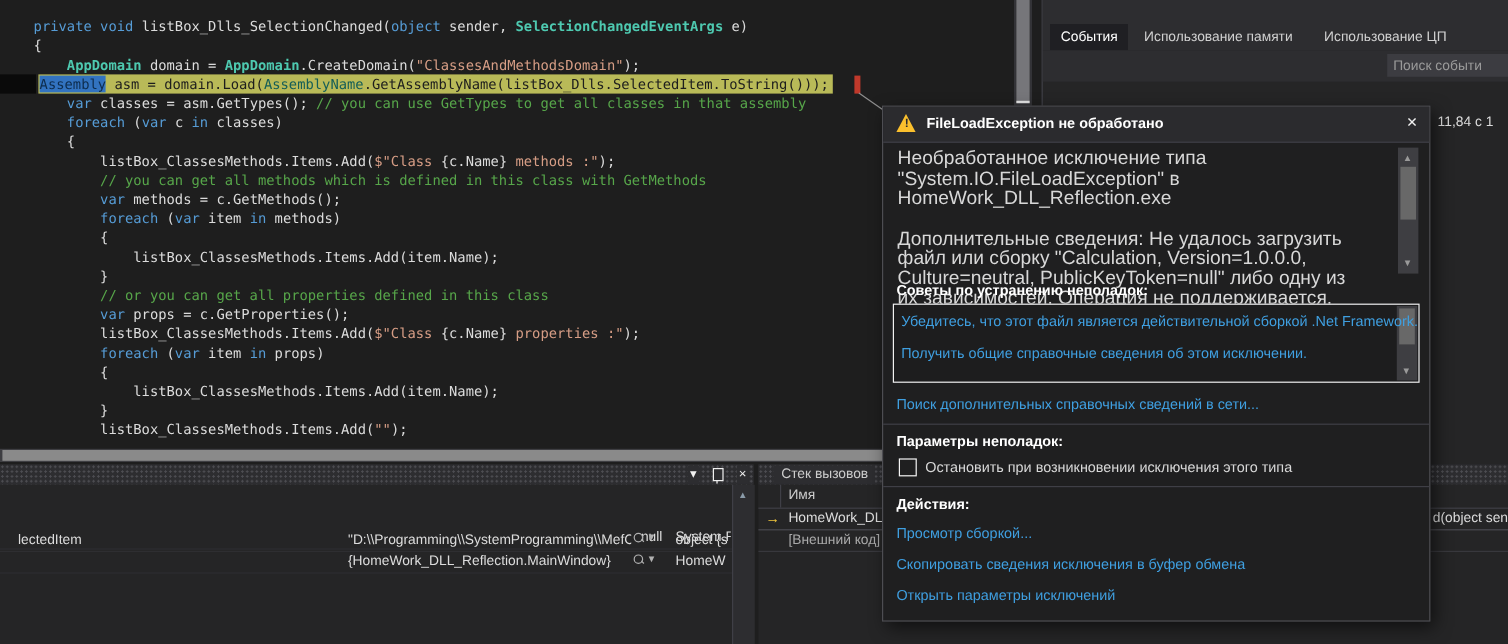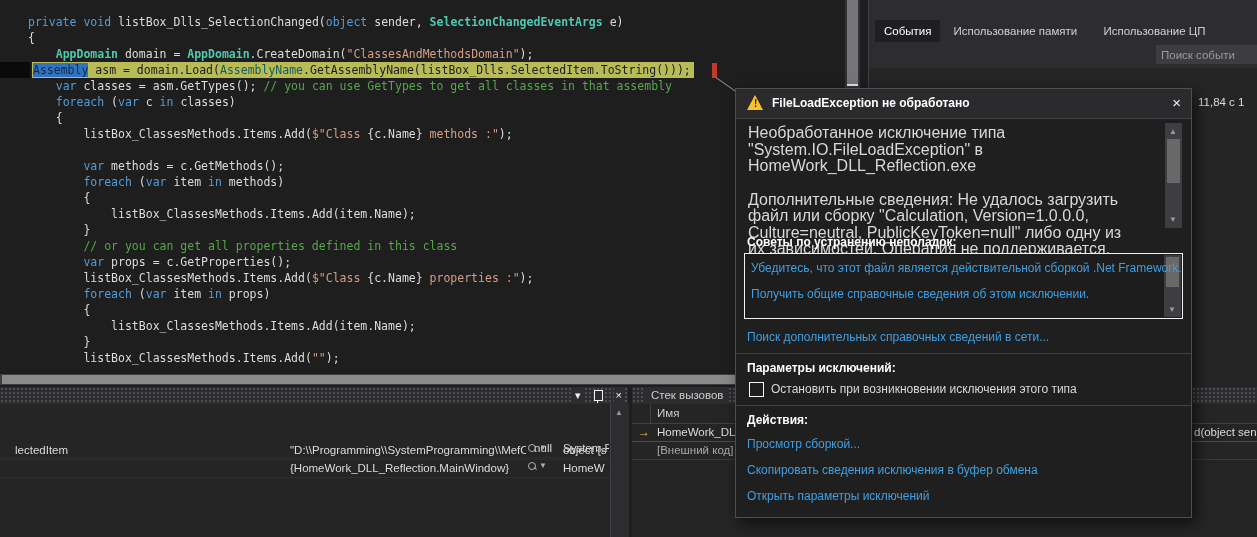--- a/index.html
+++ b/index.html
@@ -108,21 +108,21 @@
 <div id="editor" class="abs">
   <div>
       <div class="code-line" style="top: 14px; left: 28px;"><span class="tk-k">private</span><span class="tk-p"> </span><span class="tk-k">void</span><span class="tk-p"> listBox_Dlls_SelectionChanged(</span><span class="tk-k">object</span><span class="tk-p"> sender, </span><span class="tk-t">SelectionChangedEventArgs</span><span class="tk-p"> e)</span></div>
       <div class="code-line" style="top: 30px; left: 28px;"><span class="tk-p">{</span></div>
       <div class="code-line" style="top: 46px; left: 28px;"><span>    </span><span class="tk-t">AppDomain</span><span class="tk-p"> domain = </span><span class="tk-t">AppDomain</span><span class="tk-p">.CreateDomain(</span><span class="tk-s">"ClassesAndMethodsDomain"</span><span class="tk-p">);</span></div>
       <div class="code-line hl" style="top: 62px; left: 32px;"><span class="tk-z">Assembly</span><span class="tk-x"> asm = domain.Load(</span><span class="tk-y">AssemblyName</span><span class="tk-x">.GetAssemblyName(listBox_Dlls.SelectedItem.ToString()));</span></div>
       <div class="code-line" style="top: 78px; left: 28px;"><span>    </span><span class="tk-k">var</span><span class="tk-p"> classes = asm.GetTypes(); </span><span class="tk-c">// you can use GetTypes to get all classes in that assembly</span></div>
       <div class="code-line" style="top: 94px; left: 28px;"><span>    </span><span class="tk-k">foreach</span><span class="tk-p"> (</span><span class="tk-k">var</span><span class="tk-p"> c </span><span class="tk-k">in</span><span class="tk-p"> classes)</span></div>
       <div class="code-line" style="top: 110px; left: 28px;"><span>    </span><span class="tk-p">{</span></div>
       <div class="code-line" style="top: 126px; left: 28px;"><span>        </span><span class="tk-p">listBox_ClassesMethods.Items.Add(</span><span class="tk-s">$"Class </span><span class="tk-p">{c.Name}</span><span class="tk-s"> methods :"</span><span class="tk-p">);</span></div>
-      <div class="code-line" style="top: 142px; left: 28px;"><span>        </span></div>
+      <div class="code-line" style="top: 142px; left: 28px;"><span>        </span><span class="tk-c">// you can get all methods which is defined in this class with GetMethods</span></div>
       <div class="code-line" style="top: 158px; left: 28px;"><span>        </span><span class="tk-k">var</span><span class="tk-p"> methods = c.GetMethods();</span></div>
       <div class="code-line" style="top: 174px; left: 28px;"><span>        </span><span class="tk-k">foreach</span><span class="tk-p"> (</span><span class="tk-k">var</span><span class="tk-p"> item </span><span class="tk-k">in</span><span class="tk-p"> methods)</span></div>
       <div class="code-line" style="top: 190px; left: 28px;"><span>        </span><span class="tk-p">{</span></div>
       <div class="code-line" style="top: 206px; left: 28px;"><span>            </span><span class="tk-p">listBox_ClassesMethods.Items.Add(item.Name);</span></div>
       <div class="code-line" style="top: 222px; left: 28px;"><span>        </span><span class="tk-p">}</span></div>
       <div class="code-line" style="top: 238px; left: 28px;"><span>        </span><span class="tk-c">// or you can get all properties defined in this class</span></div>
       <div class="code-line" style="top: 254px; left: 28px;"><span>        </span><span class="tk-k">var</span><span class="tk-p"> props = c.GetProperties();</span></div>
       <div class="code-line" style="top: 270px; left: 28px;"><span>        </span><span class="tk-p">listBox_ClassesMethods.Items.Add(</span><span class="tk-s">$"Class </span><span class="tk-p">{c.Name}</span><span class="tk-s"> properties :"</span><span class="tk-p">);</span></div>
       <div class="code-line" style="top: 286px; left: 28px;"><span>        </span><span class="tk-k">foreach</span><span class="tk-p"> (</span><span class="tk-k">var</span><span class="tk-p"> item </span><span class="tk-k">in</span><span class="tk-p"> props)</span></div>
       <div class="code-line" style="top: 302px; left: 28px;"><span>        </span><span class="tk-p">{</span></div>
@@ -234,21 +234,21 @@
     <div class="sbar" id="tips-sbar">
       <div class="th" style="top:2px;height:30px"></div>
       <span class="a" style="bottom:3px">▼</span>
     </div>
   <a class="link" style="top: 7px;">Убедитесь, что этот файл является действительной сборкой .Net Framework.</a>
       <a class="link" style="top: 33px;">Получить общие справочные сведения об этом исключении.</a>
     </div>
   <a class="link" id="net-link">Поиск дополнительных справочных сведений в сети...</a>
 
   <div class="hr" style="top:264px"></div>
-  <div class="sec-h" style="top:272px">Параметры исключений:</div>
+  <div class="sec-h" style="top:272px">Параметры неполадок:</div>
   <div id="chk-row">
     <div id="chk"></div>
     <span id="chk-label">Остановить при возникновении исключения этого типа</span>
   </div>
 
   <div class="hr" style="top:316px"></div>
   <div class="sec-h" style="top:324px">Действия:</div>
   <div id="dlg-actions"></div>
 <a class="link act-link" style="top: 348px;">Просмотр сборкой...</a>
     <a class="link act-link" style="top: 374px;">Скопировать сведения исключения в буфер обмена</a>

